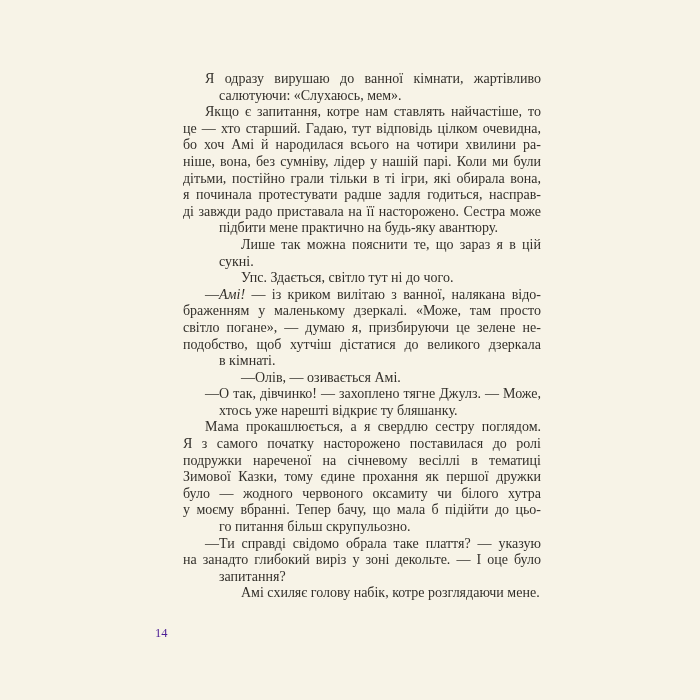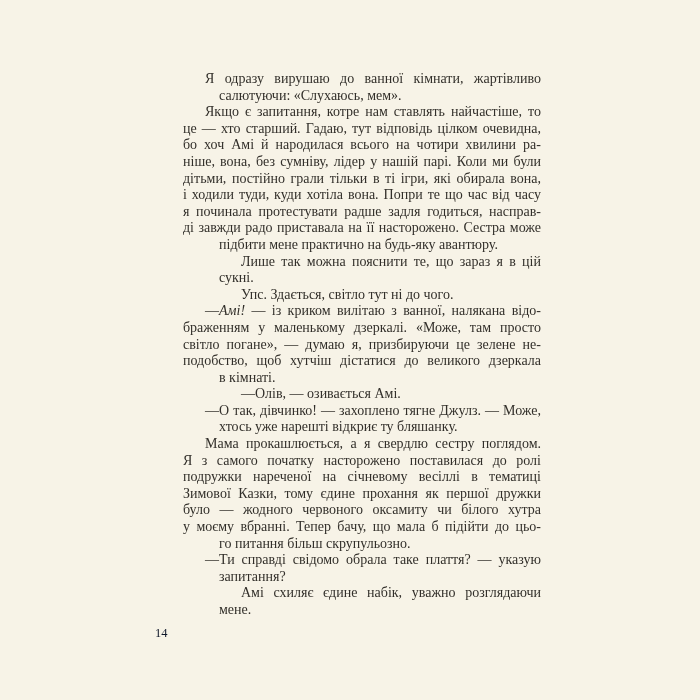--- a/index.html
+++ b/index.html
@@ -44,39 +44,38 @@
     text-indent: 22px;
   }
   .italic {
     font-style: italic;
   }
   .folio {
     position: absolute;
     left: 155px;
     top: 626px;
     font-size: 12.5px;
-    color: #0f172a;
+    color: #4c1d95;
   }
 </style>
 </head>
 <body style="background: rgb(247, 243, 231);">
 
 <div class="page">
   <div class="text-block" style="color: rgb(50, 47, 42);">
       <div class="paragraph">
         <div class="line indent">Я одразу вирушаю до ванної кімнати, жартівливо</div>
         <div class="line last">салютуючи: «Слухаюсь, мем».</div>
       </div>
       <div class="paragraph">
         <div class="line indent">Якщо є запитання, котре нам ставлять найчастіше, то</div>
         <div class="line">це — хто старший. Гадаю, тут відповідь цілком очевидна,</div>
         <div class="line">бо хоч Амі й народилася всього на чотири хвилини ра-</div>
         <div class="line">ніше, вона, без сумніву, лідер у нашій парі. Коли ми були</div>
         <div class="line">дітьми, постійно грали тільки в ті ігри, які обирала вона,</div>
-        <div class="line">і ходили туди, куди хотіла вона. Попри те що час від часу</div>
         <div class="line">я починала протестувати радше задля годиться, насправ-</div>
         <div class="line">ді завжди радо приставала на її насторожено. Сестра може</div>
         <div class="line last">підбити мене практично на будь-яку авантюру.</div>
       </div>
       <div class="paragraph">
         <div class="line indent last">Лише так можна пояснити те, що зараз я в цій сукні.</div>
       </div>
       <div class="paragraph">
         <div class="line indent last">Упс. Здається, світло тут ні до чого.</div>
       </div>
@@ -98,20 +97,21 @@
         <div class="line indent">Мама прокашлюється, а я свердлю сестру поглядом.</div>
         <div class="line">Я з самого початку насторожено поставилася до ролі</div>
         <div class="line">подружки нареченої на січневому весіллі в тематиці</div>
         <div class="line">Зимової Казки, тому єдине прохання як першої дружки</div>
         <div class="line">було — жодного червоного оксамиту чи білого хутра</div>
         <div class="line">у моєму вбранні. Тепер бачу, що мала б підійти до цьо-</div>
         <div class="line last">го питання більш скрупульозно.</div>
       </div>
       <div class="paragraph">
         <div class="line indent">—Ти справді свідомо обрала таке плаття? — указую</div>
+        <div class="line">на занадто глибокий виріз у зоні декольте. — І оце було</div>
         <div class="line last">запитання?</div>
       </div>
       <div class="paragraph">
-        <div class="line indent last">Амі схиляє єдине набік, уважно розглядаючи мене.</div>
+        <div class="line indent last">Амі схиляє голову набік, котре розглядаючи мене.</div>
       </div>
     </div>
   <div class="folio">14</div>
 </div>
 
 </body></html>

